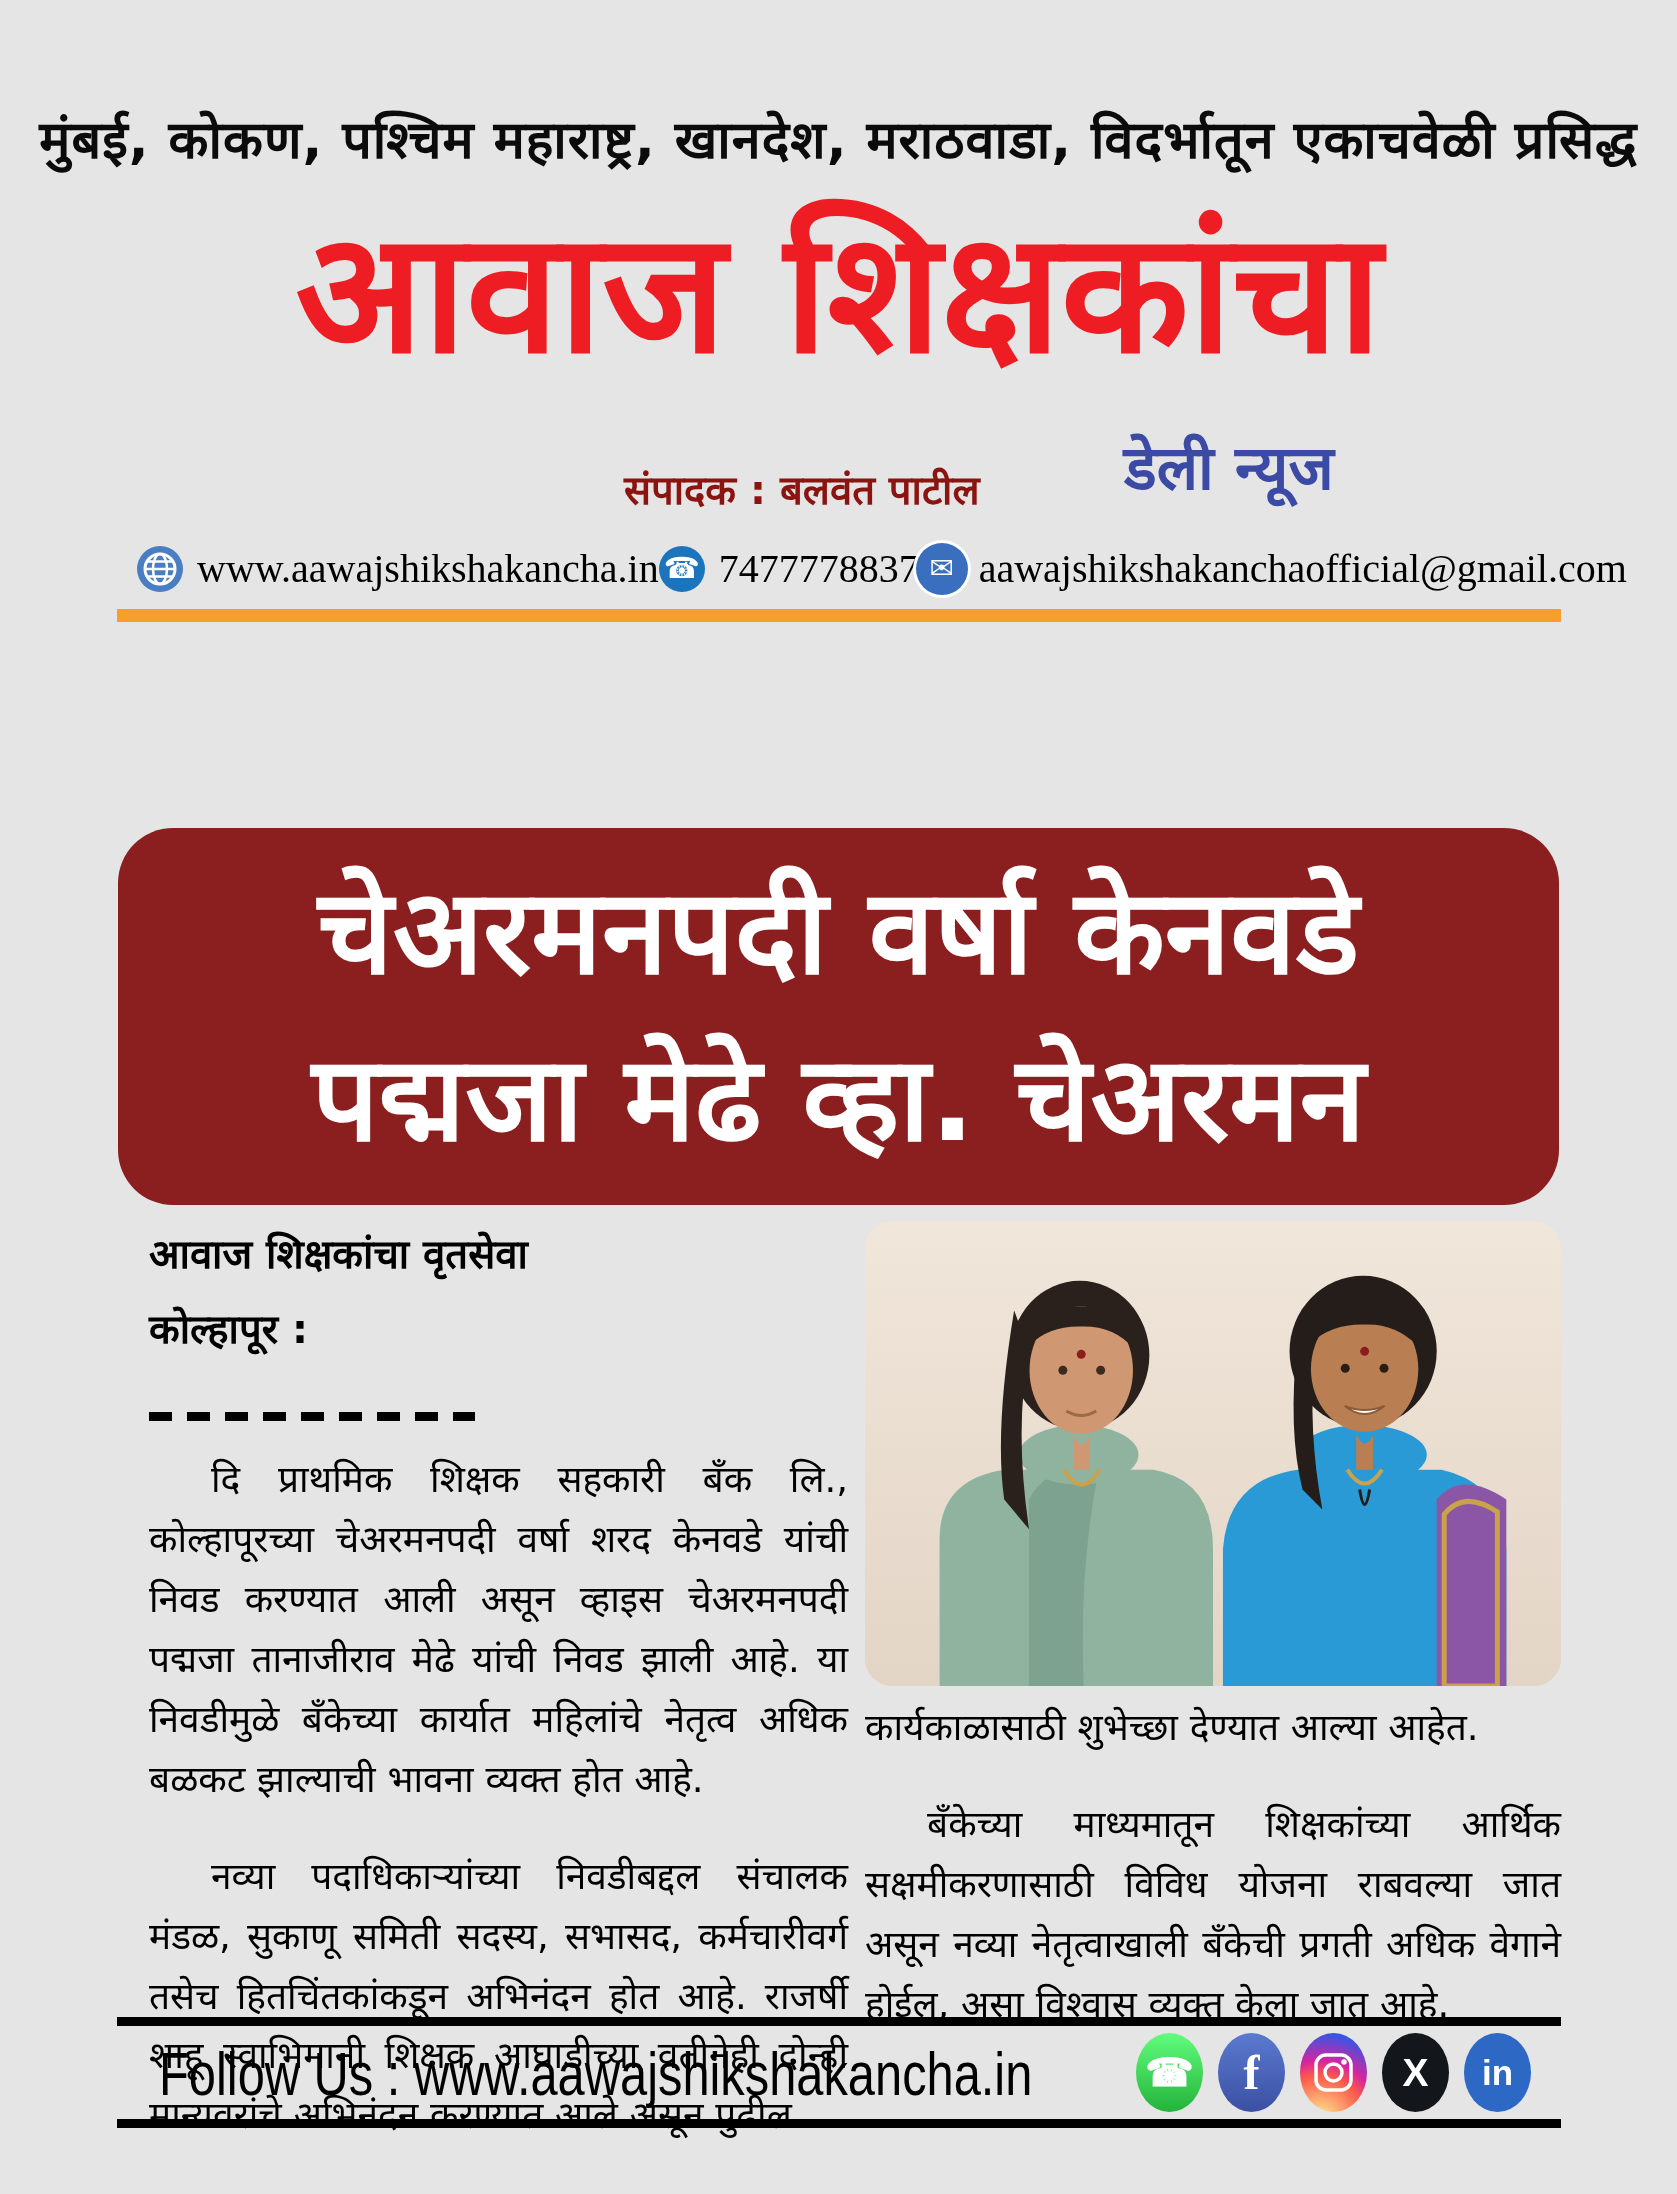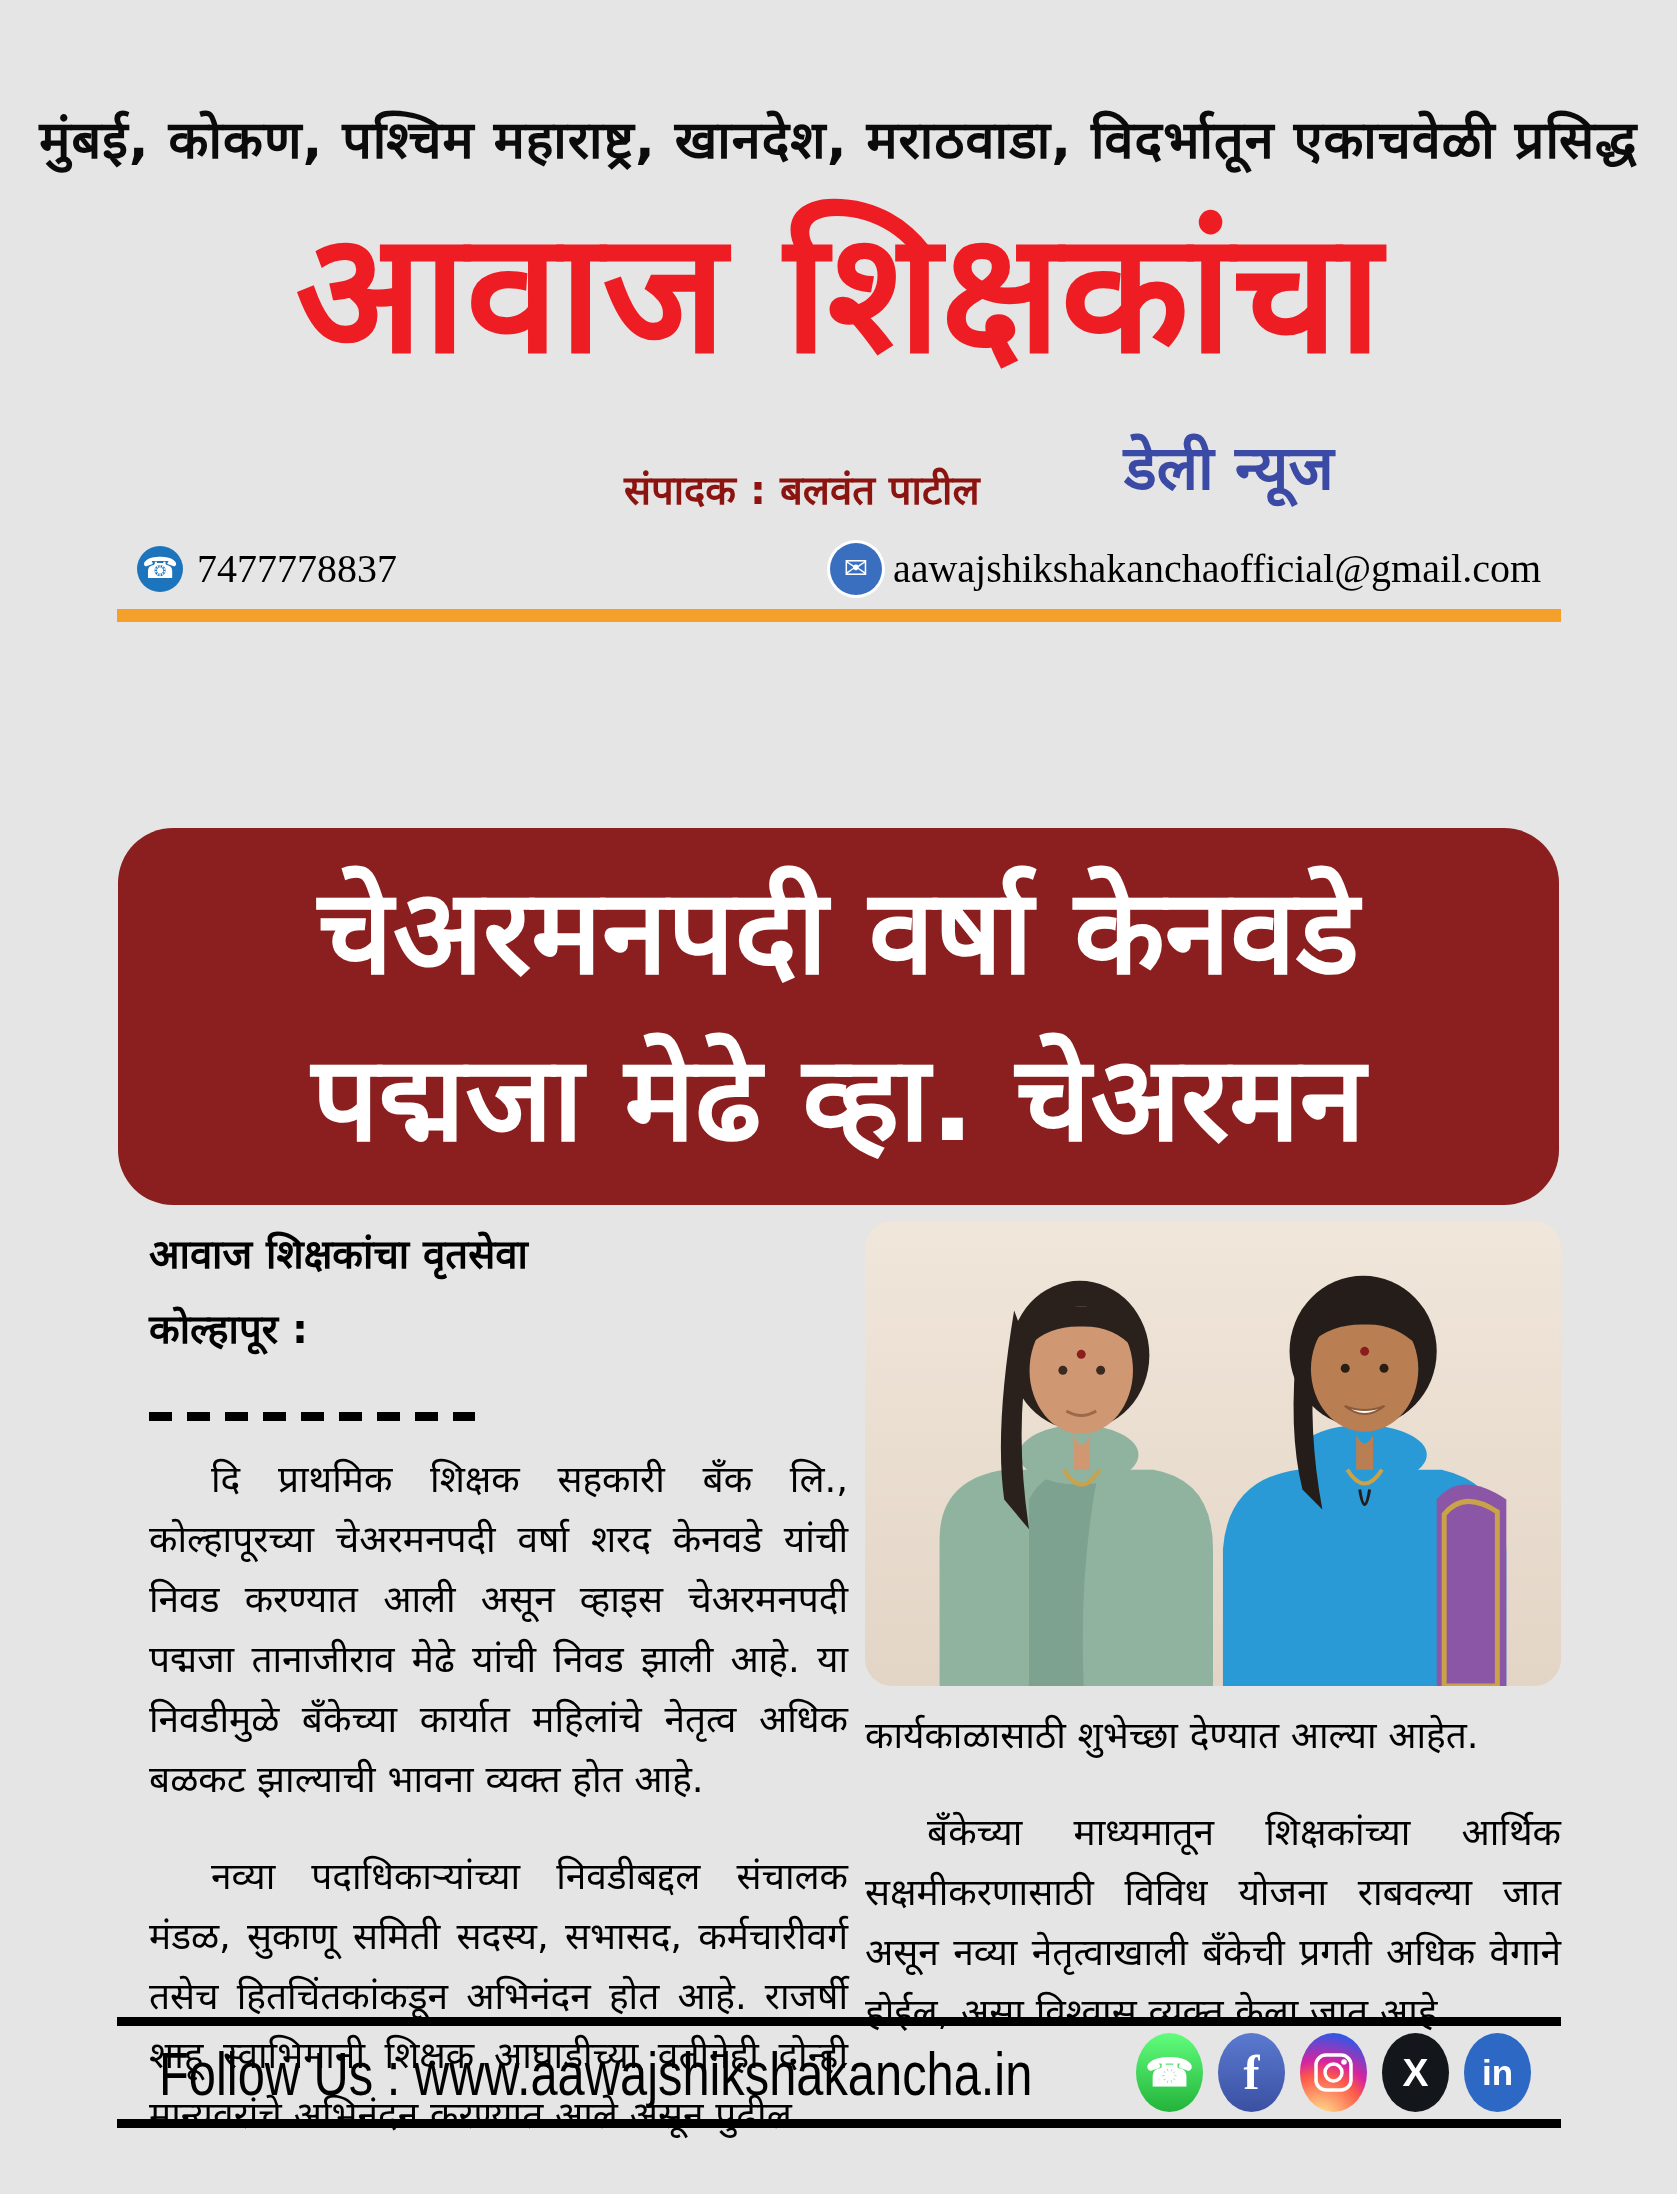--- a/index.html
+++ b/index.html
@@ -87,21 +87,21 @@
     margin-top:29px;text-indent:62px;
   }
   .article-right{
     position:absolute;top:1221px;left:865px;width:696px;
   }
   .photo{
     width:696px;height:465px;border-radius:27px;overflow:hidden;
     background:#e9ded2;
   }
   .body-para.no-indent{text-indent:0;margin-top:24px;}
-  .body-para.right-col{margin-top:20px;}
+  .body-para.right-col{margin-top:12px;}
   
   .footer-line{position:absolute;left:117px;width:1444px;height:8.5px;background:#000;}
   .footer-line.top{top:2017px;}
   .footer-line.bottom{top:2119px;}
   .follow-text{
     position:absolute;top:2039px;left:159px;
     font-family:"Liberation Sans", sans-serif;
     font-size:61px;color:#000;white-space:nowrap;
     transform:scaleX(0.8);transform-origin:left center;
   }
@@ -126,20 +126,32 @@
 <body>
 
 <div class="page">
 
   <div class="tagline">मुंबई, कोकण, पश्चिम महाराष्ट्र, खानदेश, मराठवाडा, विदर्भातून एकाचवेळी प्रसिद्ध</div>
   <div class="masthead-title">आवाज शिक्षकांचा</div>
   <div class="editor-line">संपादक : बलवंत पाटील</div>
   <div class="edition-line">डेली न्यूज</div>
 
   <div class="contact-row">
+    <div class="contact-item">
+      <span class="round-icon globe-bg">
+        <svg width="46" height="46" viewBox="0 0 92 92">
+          <circle cx="46" cy="46" r="30" fill="none" stroke="#fff" stroke-width="6"></circle>
+          <ellipse cx="46" cy="46" rx="14" ry="30" fill="none" stroke="#fff" stroke-width="5"></ellipse>
+          <line x1="16" y1="46" x2="76" y2="46" stroke="#fff" stroke-width="5"></line>
+          <line x1="20" y1="31" x2="72" y2="31" stroke="#fff" stroke-width="5"></line>
+          <line x1="20" y1="61" x2="72" y2="61" stroke="#fff" stroke-width="5"></line>
+        </svg>
+      </span>
+      <span class="contact-text">www.aawajshikshakancha.in</span>
+    </div>
     <div class="contact-item">
       <span class="round-icon phone-bg">
         <span class="icon-glyph">☎</span>
       </span>
       <span class="contact-text">7477778837</span>
     </div>
     <div class="contact-item">
       <span class="round-icon mail-bg mail-ring">
         <span class="icon-glyph">✉</span>
       </span>

